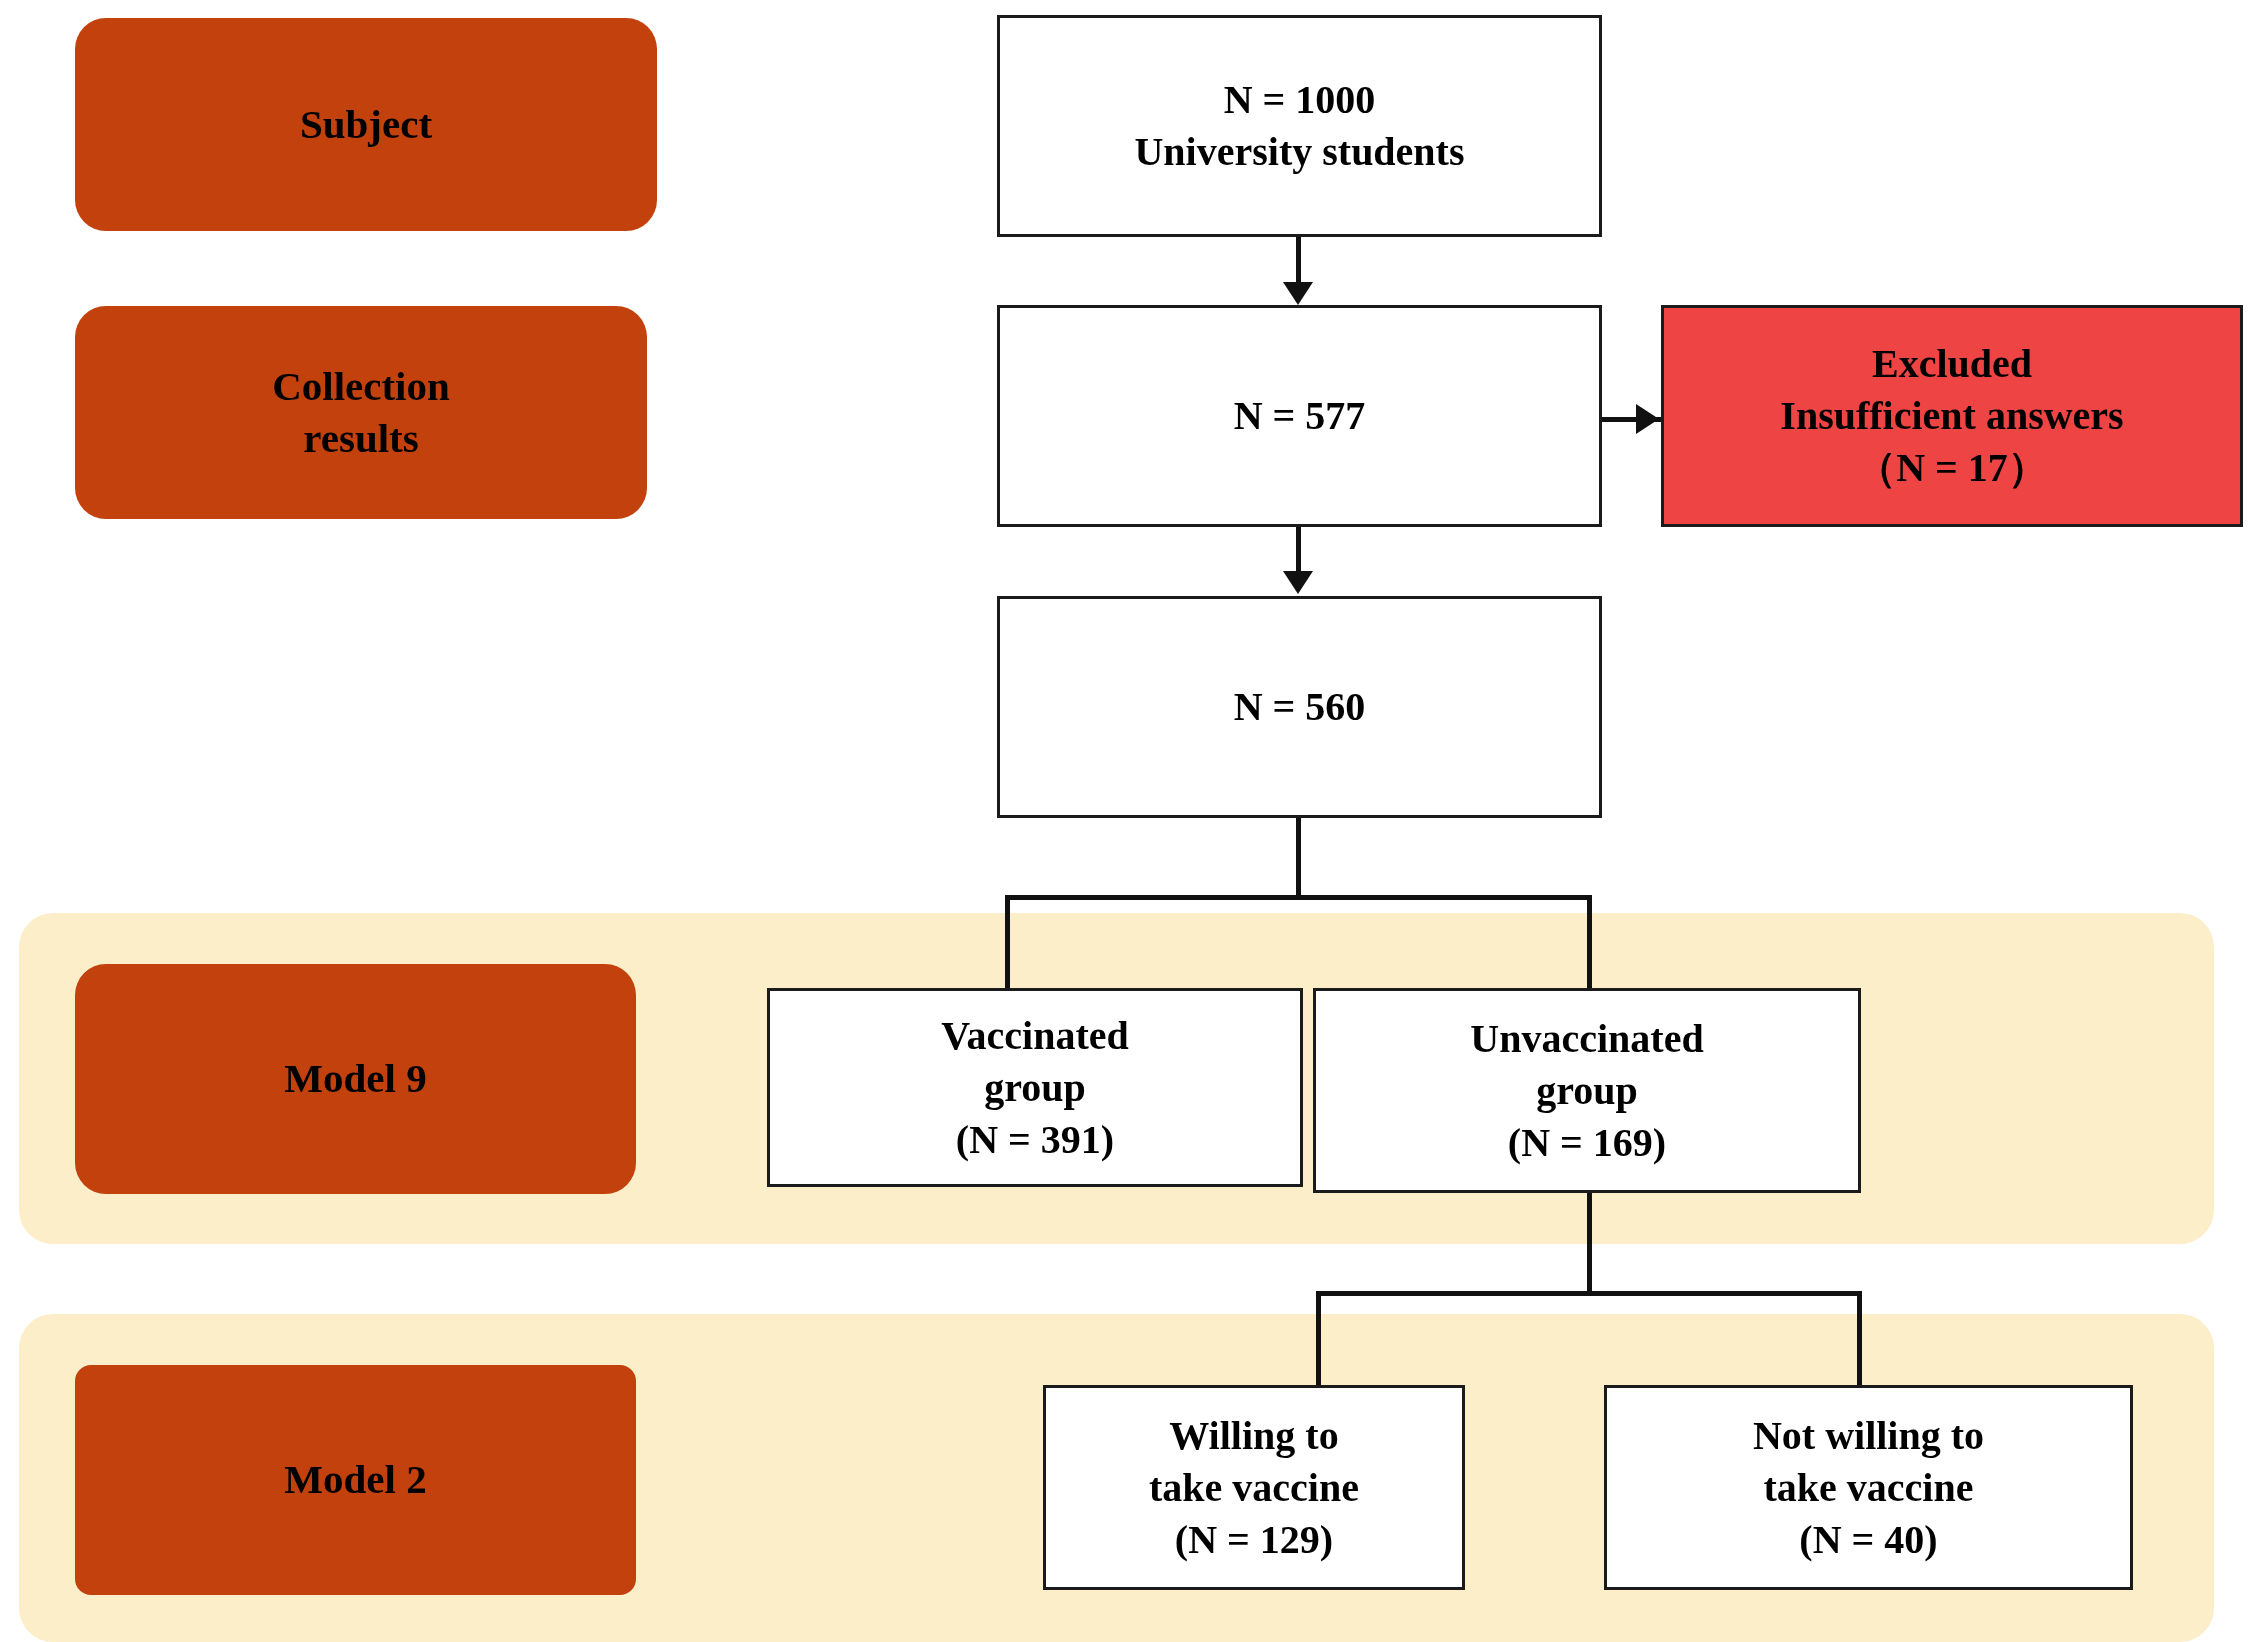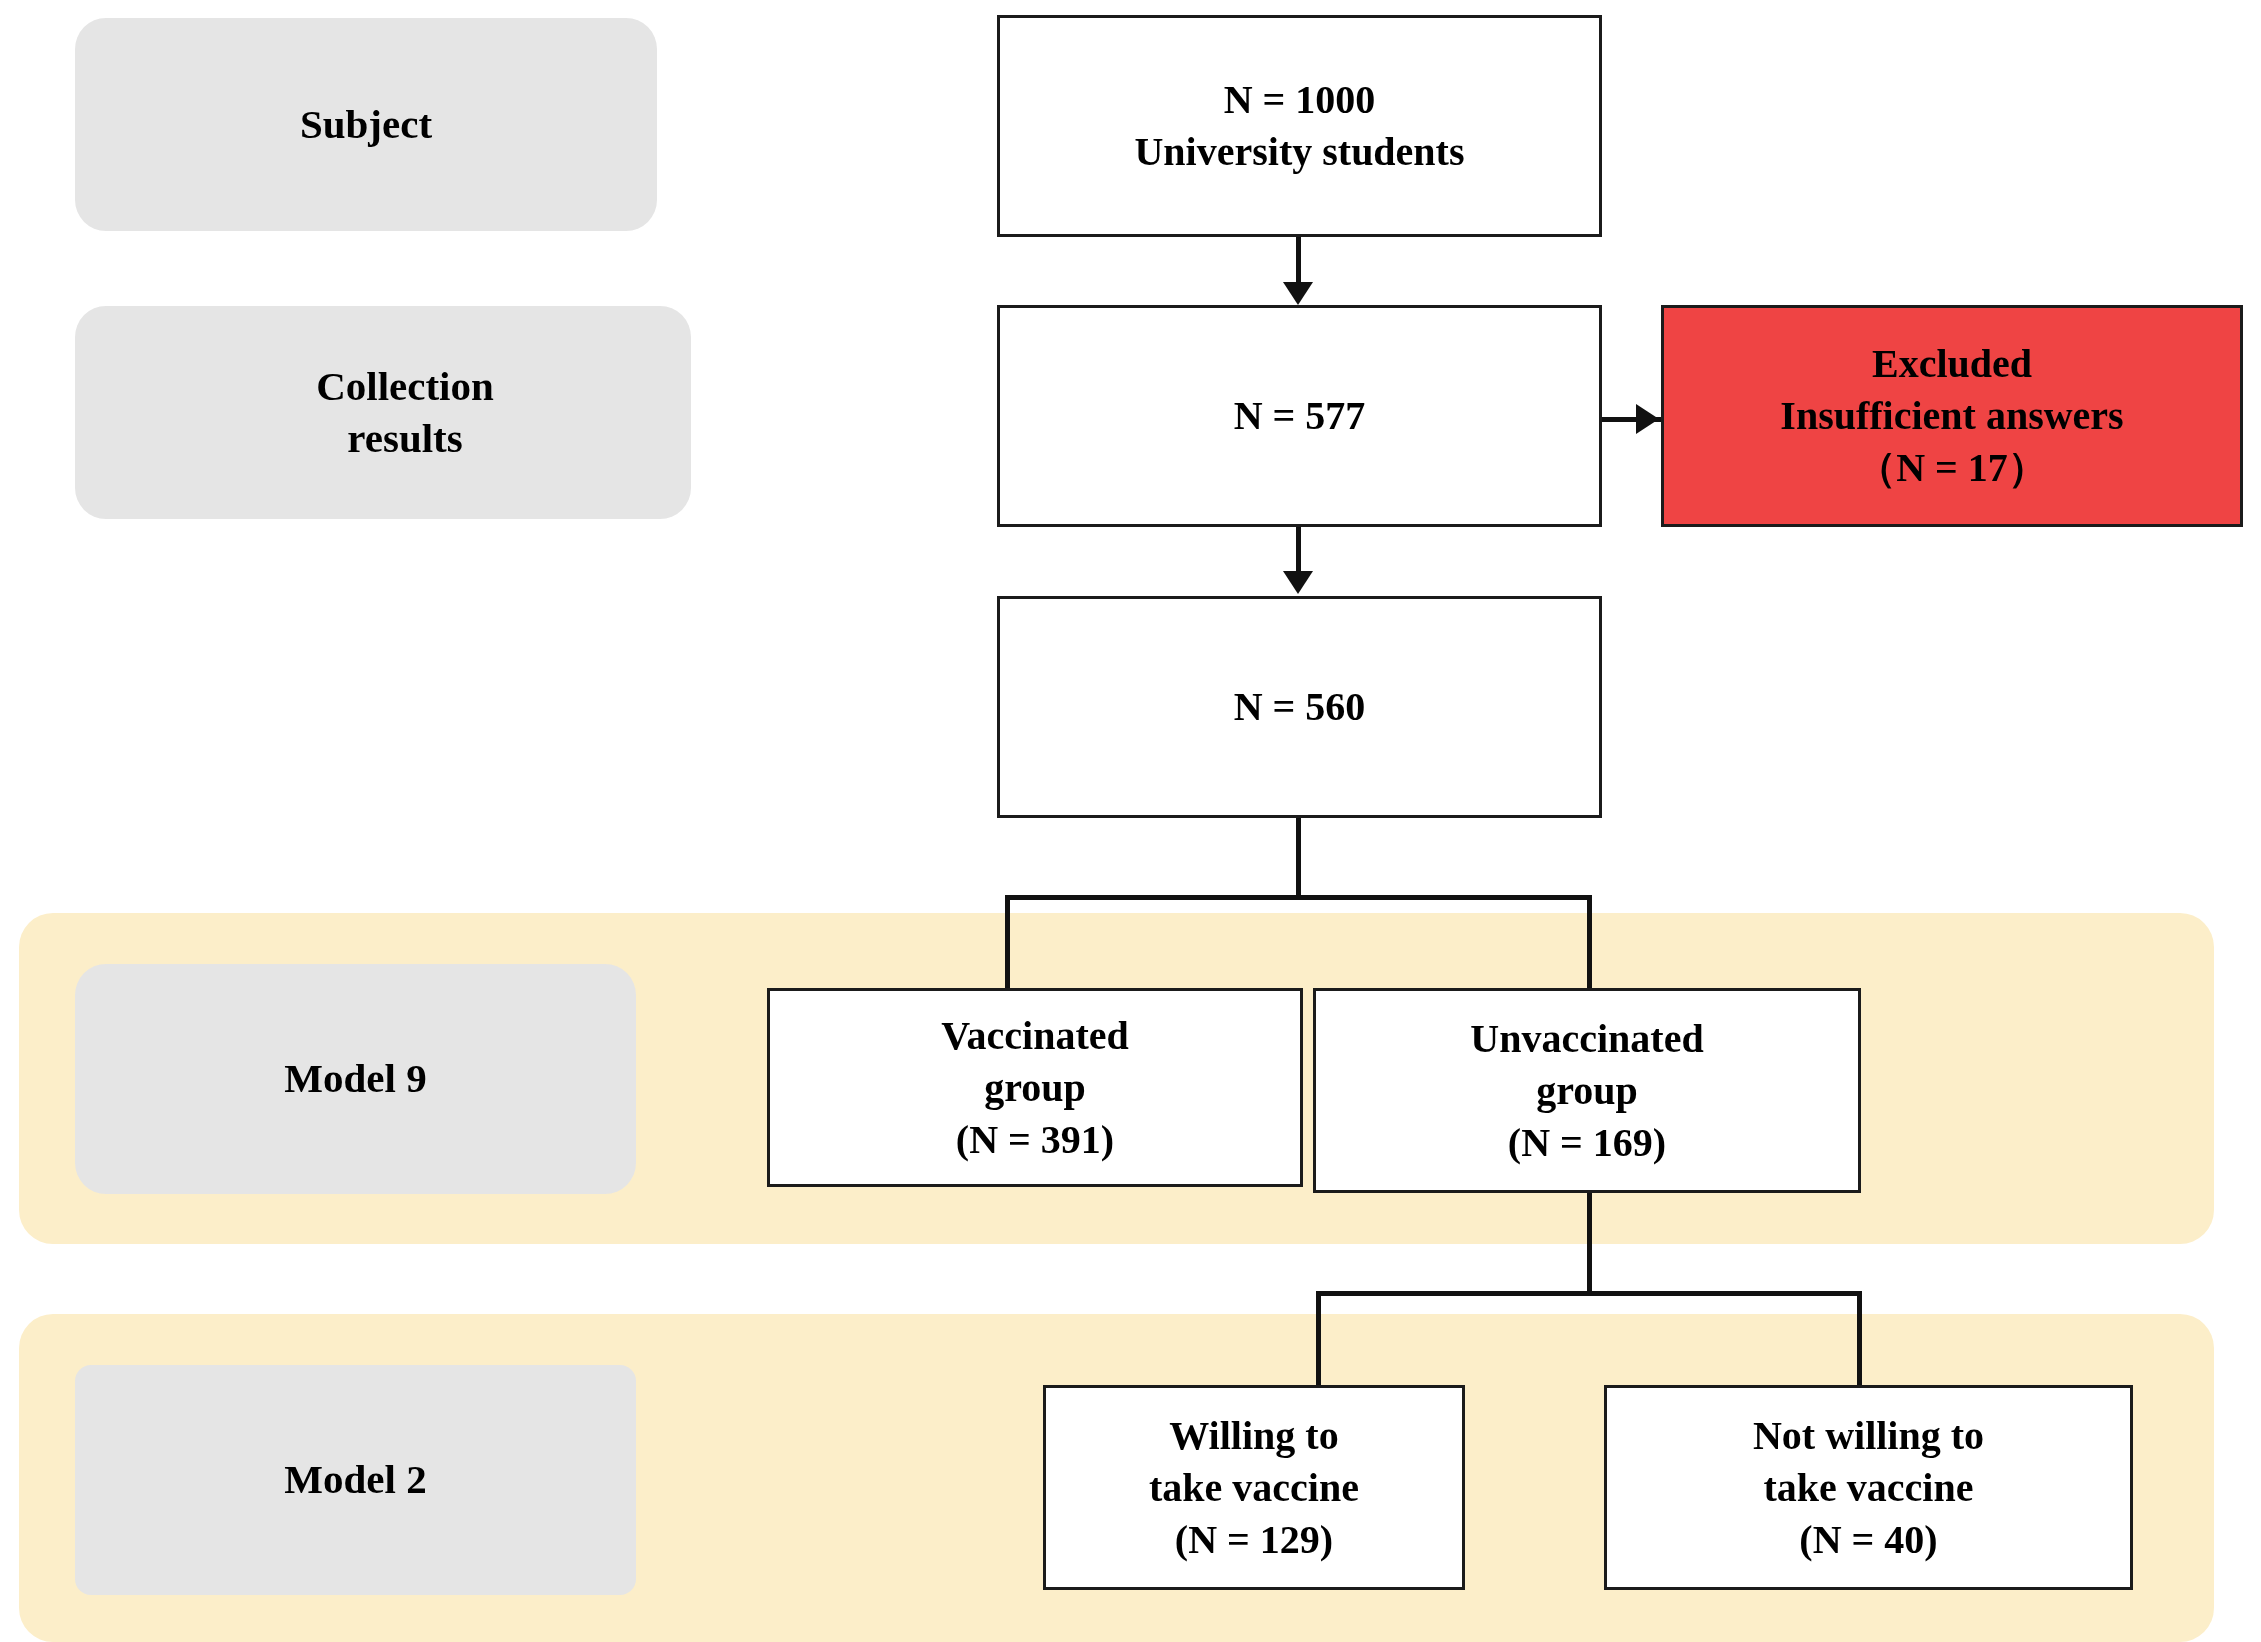--- a/index.html
+++ b/index.html
@@ -23,21 +23,21 @@
   .band {
     position: absolute;
     background: #fceec9;
     border-radius: 34px;
     z-index: 1;
   }
 
   
   .stage-label {
     position: absolute;
-    background: #e5e5e5;
+    background: #c2410c;
     border-radius: 31px;
     display: flex;
     align-items: center;
     justify-content: center;
     text-align: center;
     color: #000000;
     font-weight: bold;
     font-size: 41px;
     line-height: 1.25;
     z-index: 3;
@@ -107,21 +107,21 @@
 
 <div id="canvas">
 
   <div class="band" style="left:19px; top:913px; width:2195px; height:331px;"></div>
   <div class="band" style="left:19px; top:1314px; width:2195px; height:328px;"></div>
 
   <div class="stage-label" style="left:75px; top:18.4px; width:582px; height:213px;">
     <span class="inner" style="white-space:pre-line;">Subject</span>
   </div>
 
-  <div class="stage-label" style="left:75px; top:306px; width:572px; height:213px;padding-left:44px;">
+  <div class="stage-label" style="left:75px; top:306px; width:572px; height:213px;">
     <span class="inner" style="white-space:pre-line;">Collection
 results</span>
   </div>
 
 
   <div class="stage-label" style="left:75px; top:964px; width:561px; height:230px;">
     <span class="inner" style="white-space:pre-line;">Model 9</span>
   </div>
 
   <div class="stage-label" style="left:75px; top:1365px; width:561px; height:230px;border-radius:16px;">

